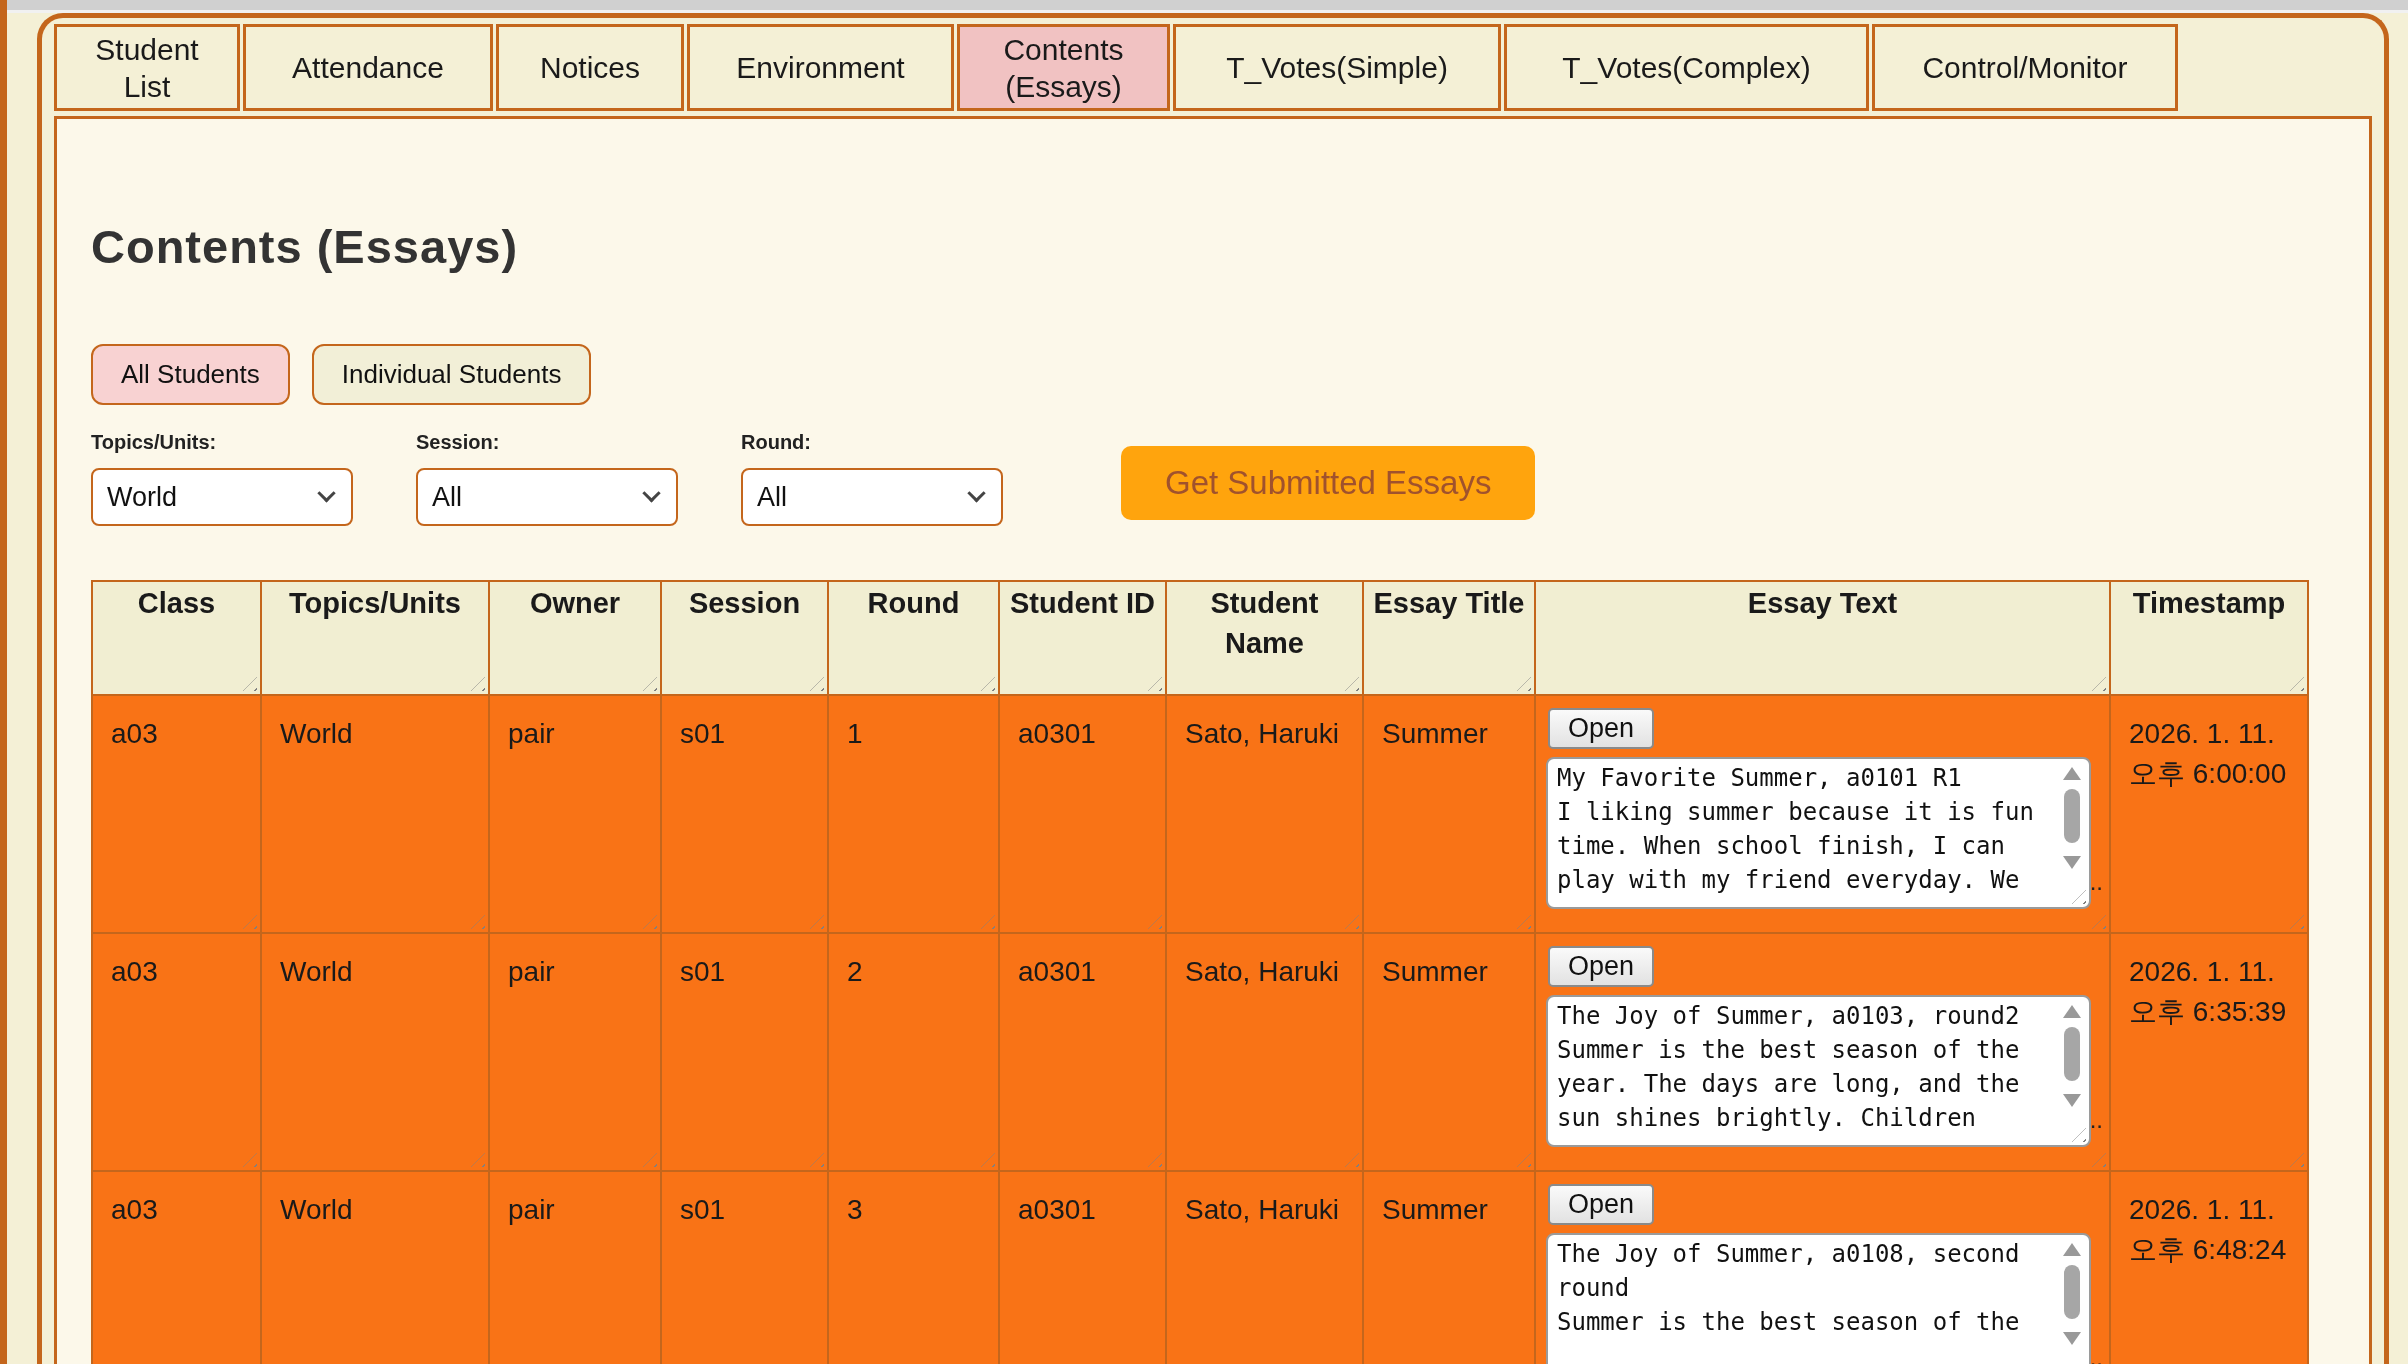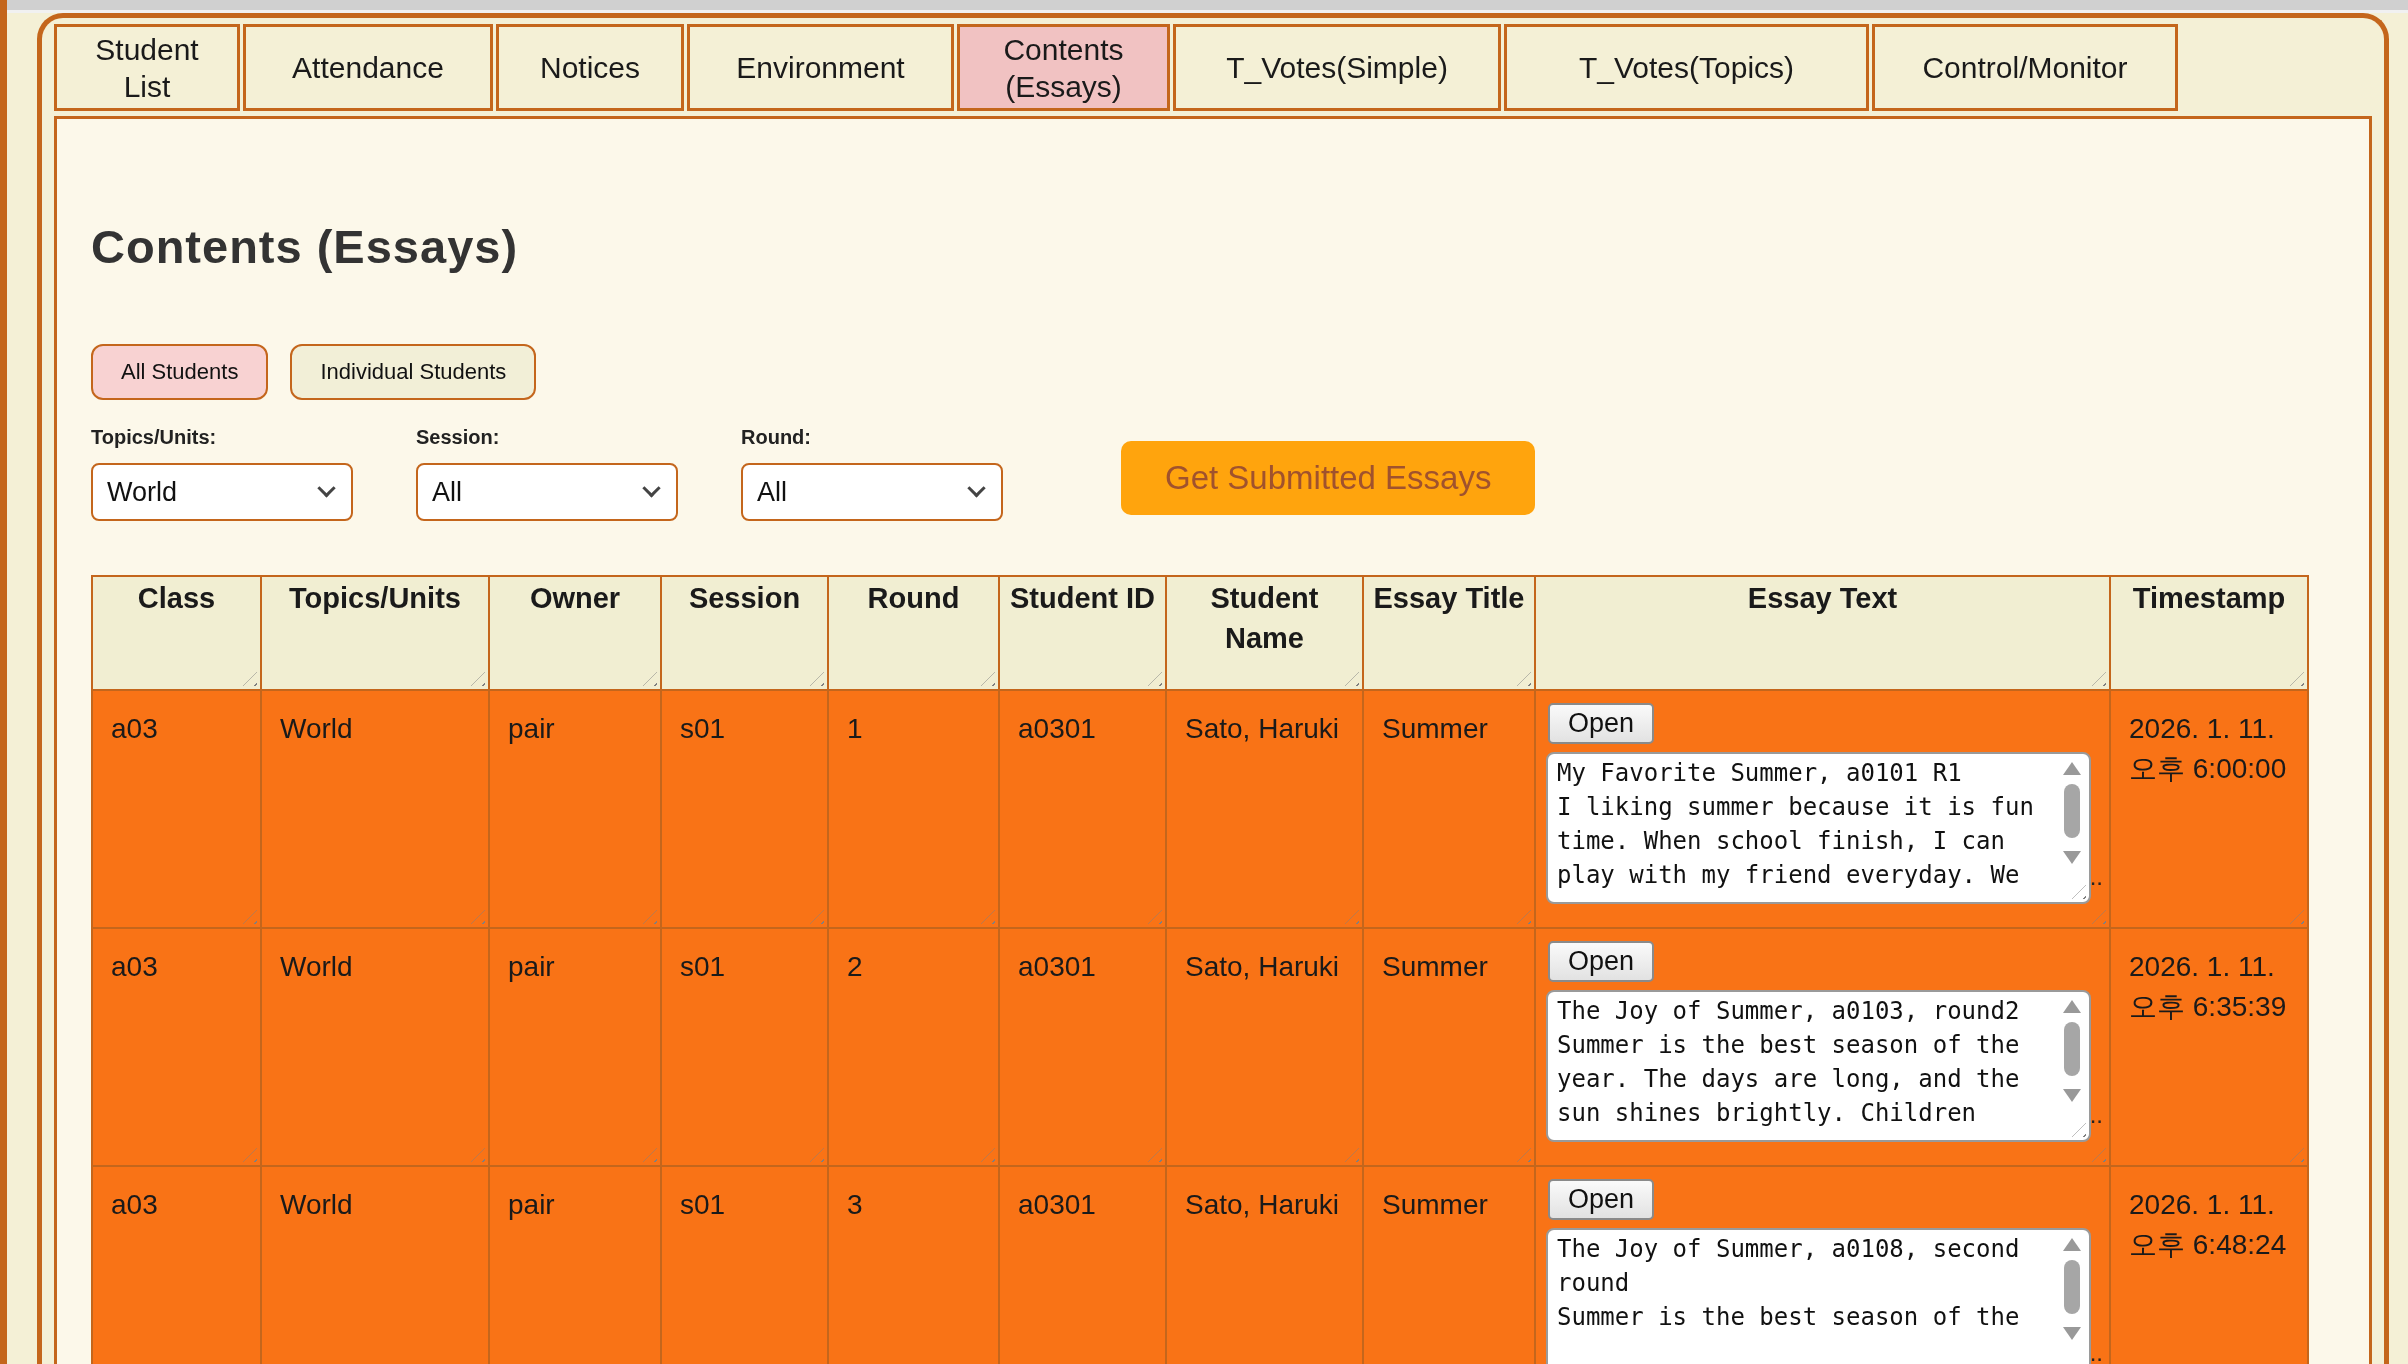--- a/index.html
+++ b/index.html
@@ -33,21 +33,21 @@
   
   .panel {
     position:relative; z-index:1; margin:-3px 12px 0 12px;
     border:3px solid #c4661c; background:#fcf8ea;
     min-height:1320px; padding:0 20px 60px 34px;
   }
   h1.page-title { margin:100px 0 0 0; font-size:47px; font-weight:bold; color:#333; letter-spacing:1px; }
 
   .viewbtns { margin-top:70px; display:flex; gap:22px; }
   .vbtn {
-    font-size:22px; padding:13px 28px; border:2px solid #c4661c; border-radius:12px;
+    font-size:26px; padding:13px 28px; border:2px solid #c4661c; border-radius:12px;
     background:#f2efd7; color:#111; font-family:inherit; cursor:pointer;
   }
   .vbtn.active { background:#f8d2d2; }
 
   .filters { display:flex; margin-top:26px; align-items:flex-end; }
   .fcol { width:325px; }
   .flabel { font-size:20px; font-weight:bold; color:#222; }
   .select {
     margin-top:14px; width:262px; height:58px; background:#ffffff;
     border:2px solid #c4661c; border-radius:8px;
@@ -124,21 +124,21 @@
     <div class="tab" style="flex:0 0 267px">
         <span>Environment</span>
       </div>
     <div class="tab active" style="flex:0 0 213px">
         <span>Contents (Essays)</span>
       </div>
     <div class="tab" style="flex:0 0 328px">
         <span>T_Votes(Simple)</span>
       </div>
     <div class="tab" style="flex:0 0 365px">
-        <span>T_Votes(Topics)</span>
+        <span>T_Votes(Complex)</span>
       </div>
     <div class="tab" style="flex:0 0 306px">
         <span>Control/Monitor</span>
       </div>
   </div>
 
   <div class="panel">
 
     <h1 class="page-title">Contents (Essays)</h1>
 

